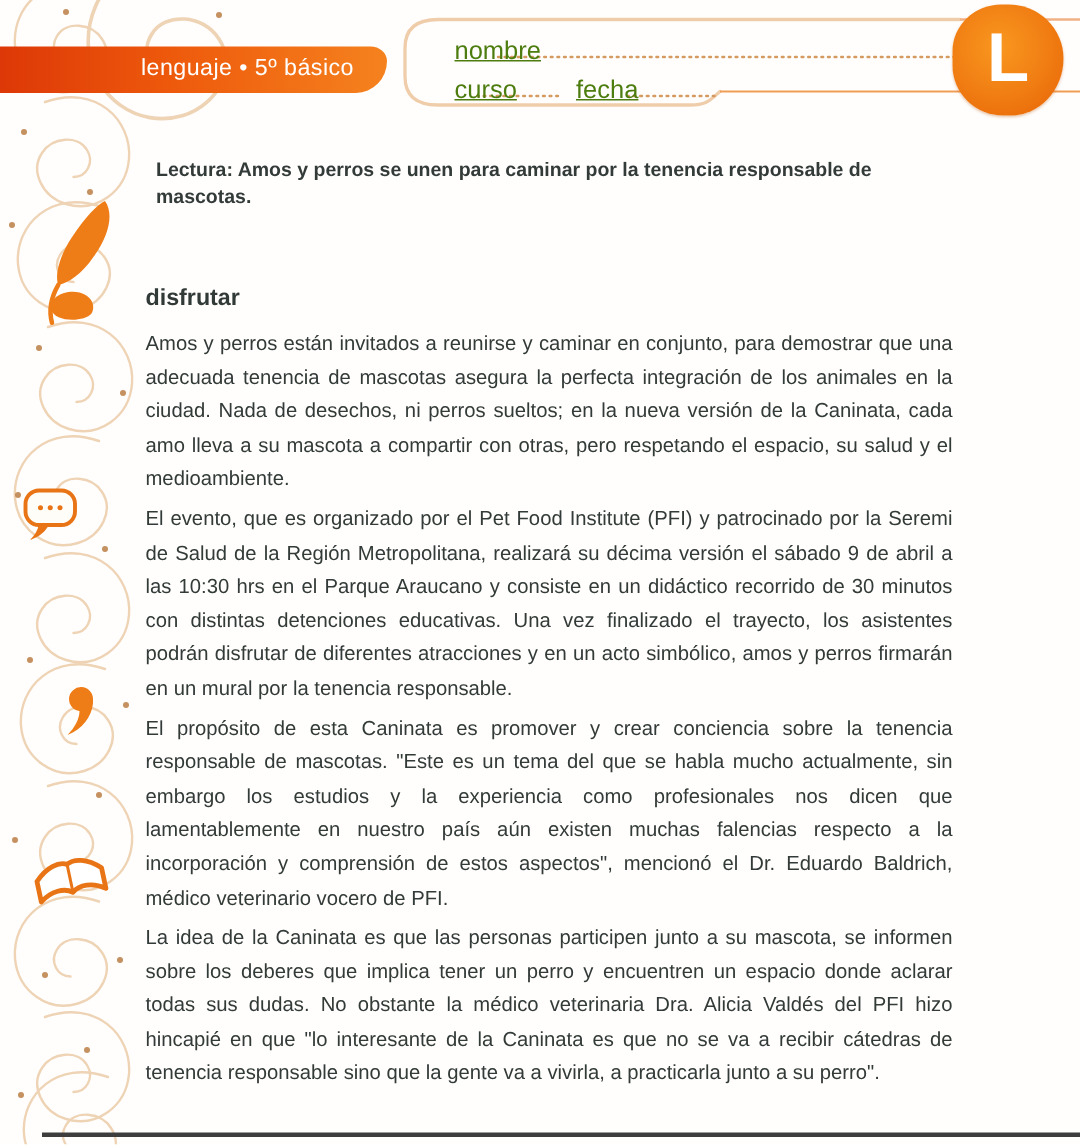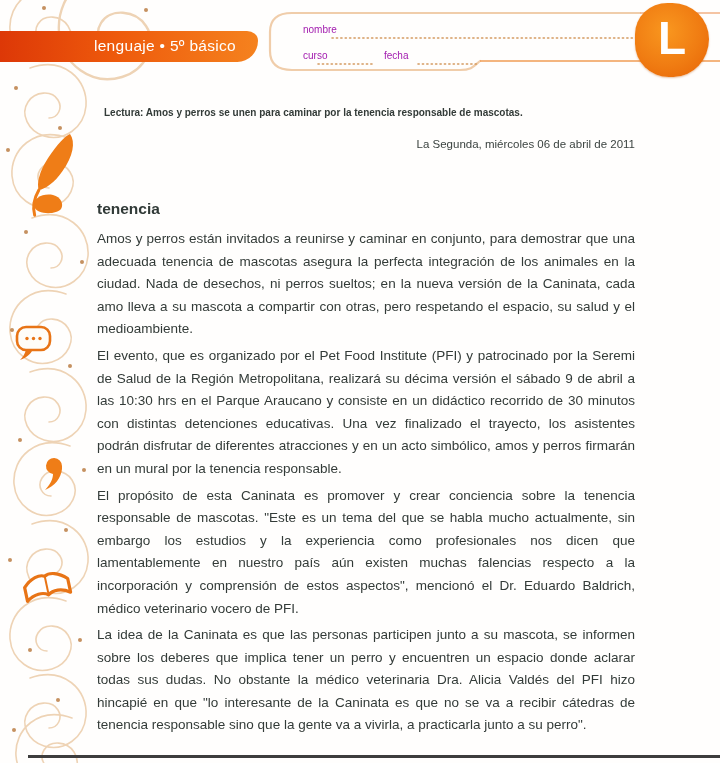--- a/index.html
+++ b/index.html
@@ -9,34 +9,34 @@
   
   #deco{position:absolute;left:0;top:0;width:170px;height:763px;pointer-events:none;}
 
   
   #banner{position:absolute;left:0;top:31px;width:258px;height:31px;box-sizing:border-box;
           background:linear-gradient(90deg,#dd3807 0%,#ee5a0c 45%,#f5821e 100%);
           border-radius:0 16px 30px 0 / 0 14px 31px 0;
           color:#ffffff;font-size:15.5px;font-weight:normal;letter-spacing:.3px;
           text-align:right;line-height:30px;padding-right:22px;z-index:3;}
   #hdr-lines{position:absolute;left:0;top:0;width:720px;height:100px;z-index:2;}
-  .form-label{position:absolute;z-index:3;font-size:10px;color:#a21caf;}
+  .form-label{position:absolute;z-index:3;font-size:17px;color:#4d7c0f;text-decoration:underline;}
   #lbl-nombre{left:303px;top:24px;}
   #lbl-curso{left:303px;top:50px;text-align:center;}
   #lbl-fecha{left:384px;top:50px;}
   #badge{position:absolute;left:635px;top:3px;width:74px;height:74px;z-index:4;
          background:radial-gradient(circle at 42% 38%,#f9971f 0%,#f07c12 55%,#e66205 100%);
          border-radius:47% 53% 51% 49% / 45% 52% 55% 48%;
          box-shadow:0 1px 2px rgba(180,80,0,.35);
          display:flex;align-items:center;justify-content:center;}
   #badge span{color:#ffffff;font-size:46px;font-weight:bold;line-height:1;transform:translateY(-2px);}
 
   
   #article{position:absolute;left:97px;top:104px;width:538px;z-index:2;color:#333b38;}
-  .lectura{font-size:10px;font-weight:bold;line-height:18px;padding-left:7px;}
+  .lectura{font-size:13px;font-weight:bold;line-height:18px;padding-left:7px;}
   .date{font-size:11.5px;text-align:right;margin-top:16px;color:#3a423f;}
   h1.title{margin:14px 0 0 0;font-size:15.5px;font-weight:bold;line-height:30px;color:#313a37;}
   .lead{font-weight:bold;}
   #article p{margin:0 0 2.5px 0;font-size:13.5px;line-height:22.6px;text-align:justify;}
   .lead{margin-top:7px !important;}
   .gap{margin-top:4px !important;}
 
   
   #bottom-edge{position:absolute;left:28px;top:755px;width:692px;height:3px;background:#3d3d3d;z-index:5;}
 </style>
@@ -125,23 +125,22 @@
   <div id="lbl-nombre" class="form-label">nombre</div>
   <div id="lbl-curso" class="form-label">curso</div>
   <div id="lbl-fecha" class="form-label">fecha</div>
 
   <div id="badge">
     <span>L</span>
   </div>
 
   <div id="article">
     <div class="lectura">Lectura: Amos y perros se unen para caminar por la tenencia responsable de mascotas.</div>
-    <div class="date">La Segunda, miércoles 06 de abril de 2011</div>
     <h1 class="title"><br>
-      <span>tenencia</span></h1>
+      <span>disfrutar</span></h1>
     <p class="gap">Amos y perros están invitados a reunirse y caminar en conjunto, para demostrar que una adecuada tenencia de mascotas asegura la perfecta integración de los animales en la ciudad. Nada de desechos, ni perros sueltos; en la nueva versión de la Caninata, cada amo lleva a su mascota a compartir con otras, pero respetando el espacio, su salud y el medioambiente.</p>
     <p class="gap">El evento, que es organizado por el Pet Food Institute (PFI) y patrocinado por la Seremi de Salud de la Región Metropolitana, realizará su décima versión el sábado 9 de abril a las 10:30 hrs en el Parque Araucano y consiste en un didáctico recorrido de 30 minutos con distintas detenciones educativas. Una vez finalizado el trayecto, los asistentes podrán disfrutar de diferentes atracciones y en un acto simbólico, amos y perros firmarán en un mural por la tenencia responsable.</p>
     <p class="gap">El propósito de esta Caninata es promover y crear conciencia sobre la tenencia responsable de mascotas. "Este es un tema del que se habla mucho actualmente, sin embargo los estudios y la experiencia como profesionales nos dicen que lamentablemente en nuestro país aún existen muchas falencias respecto a la incorporación y comprensión de estos aspectos", mencionó el Dr. Eduardo Baldrich, médico veterinario vocero de PFI.</p>
     <p class="gap">La idea de la Caninata es que las personas participen junto a su mascota, se informen sobre los deberes que implica tener un perro y encuentren un espacio donde aclarar todas sus dudas. No obstante la médico veterinaria Dra. Alicia Valdés del PFI hizo hincapié en que "lo interesante de la Caninata es que no se va a recibir cátedras de tenencia responsable sino que la gente va a vivirla, a practicarla junto a su perro".</p>
 
   </div>
 
   <div id="bottom-edge"></div>
 </div>
 

